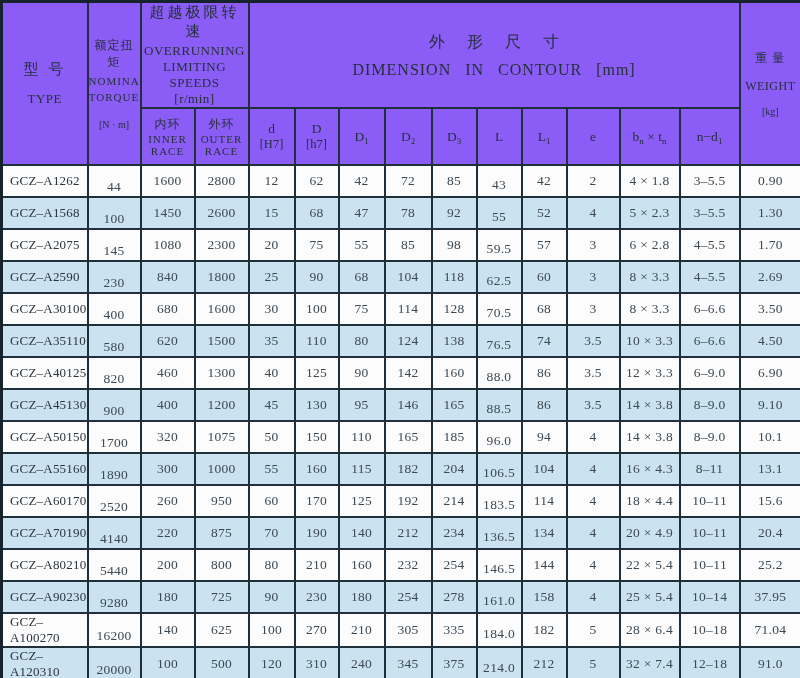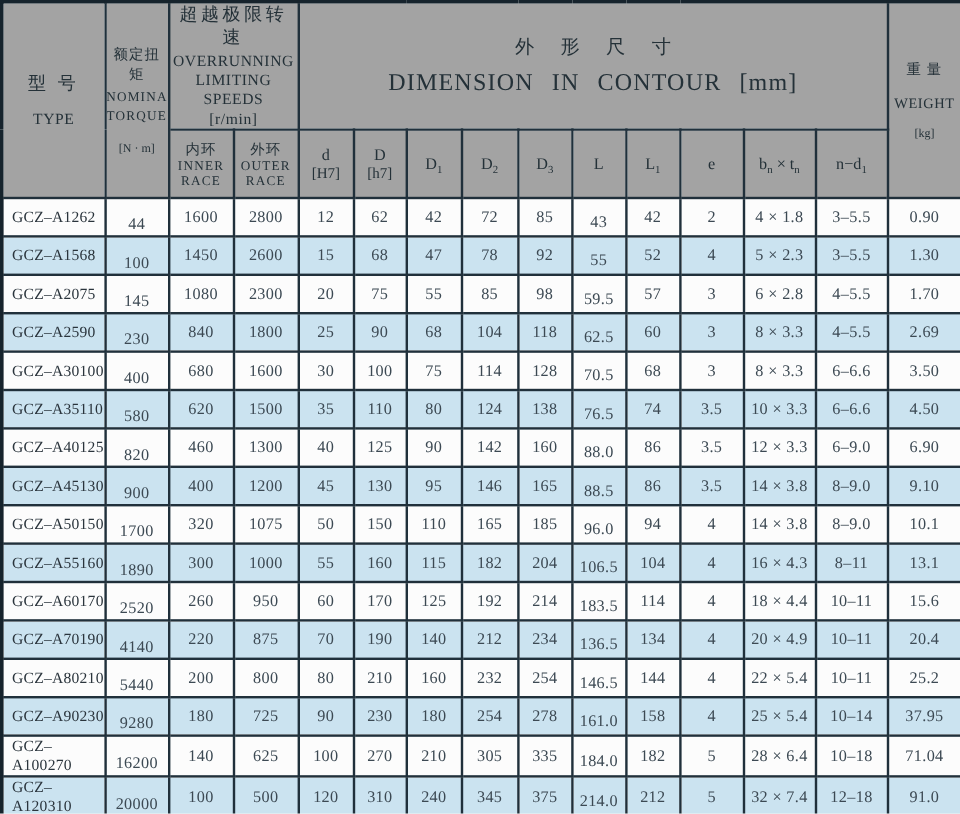--- a/index.html
+++ b/index.html
@@ -19,21 +19,21 @@
     border-collapse: collapse;
     table-layout: fixed;
     border: 3px solid #16232c;
   }
   th, td {
     border: 2px solid #20303b;
     text-align: center;
     vertical-align: middle;
     overflow: hidden;
   }
-  thead th { background: #a3a3a3; color: #243138; font-weight: normal; }
+  thead th { background: #8b5cf6; color: #243138; font-weight: normal; }
   tbody tr:nth-child(odd)  td { background: #fcfcfc; }
   tbody tr:nth-child(even) td { background: #cbe3f0; }
   tbody td {
     font-size: 13.5px;
     color: #3c4953;
     letter-spacing: 0.3px;
   }
   
   tbody td:first-child {
     text-align: left;
@@ -47,21 +47,21 @@
   
   .zh-big   { font-size: 15px; letter-spacing: 3px; }
   .zh-med   { font-size: 12px; letter-spacing: 1px; }
   .en-big   { font-size: 13px; letter-spacing: 0.5px; }
   .en-med   { font-size: 12px; letter-spacing: 0.5px; }
   .en-small { font-size: 11px; letter-spacing: 1px; }
   .gap-sm { margin-top: 4px; }
   .gap-md { margin-top: 12px; }
   .gap-lg { margin-top: 16px; }
   .dim-zh { font-size: 16px; letter-spacing: 9px; text-indent: 9px; }
-  .dim-en { font-size: 20px; letter-spacing: 1px; word-spacing: 9px; margin-top: 8px; }
+  .dim-en { font-size: 16px; letter-spacing: 1px; word-spacing: 9px; margin-top: 8px; }
   .sub-th { font-size: 13.5px; }
   .sub-th sub { font-size: 9px; vertical-align: -3px; line-height: 0; }
   .unit { font-size: 10px; }
   .keycol { font-size: 12.5px; }
 </style>
 </head>
 <body>
 
 <div class="page">
   <table class="spec">

